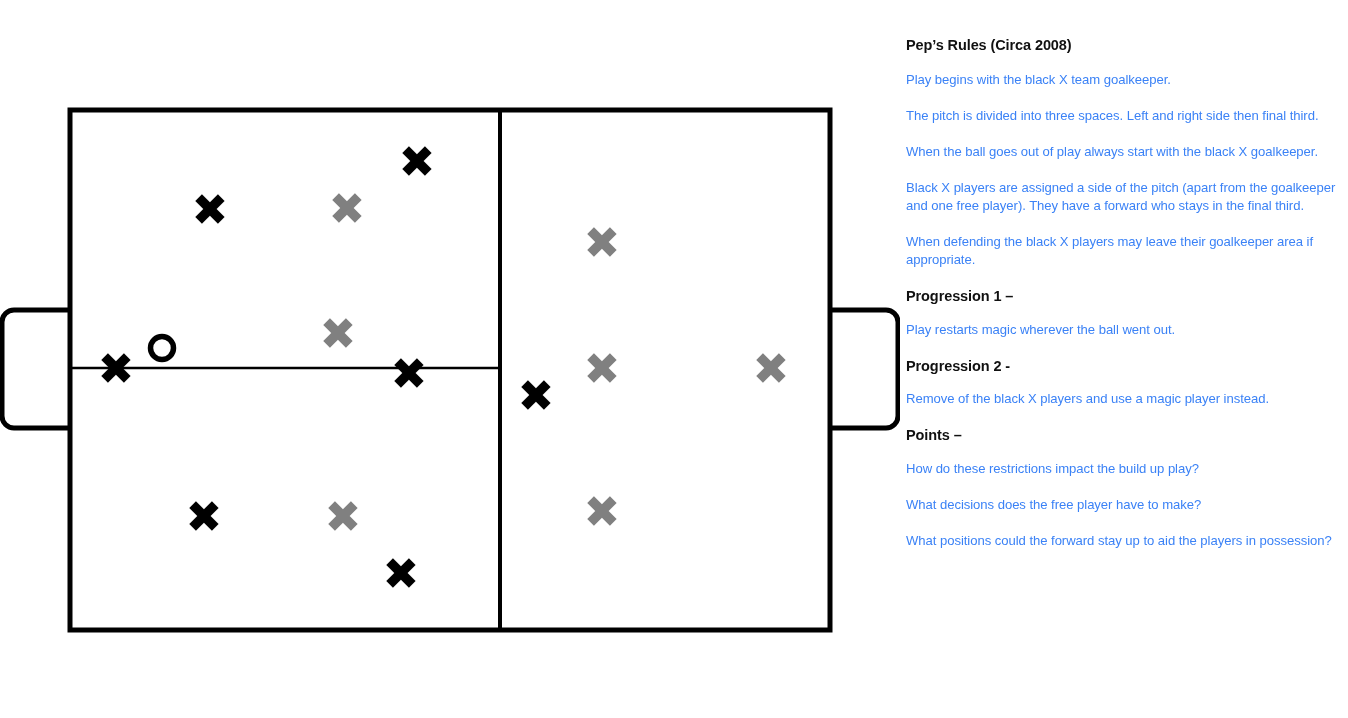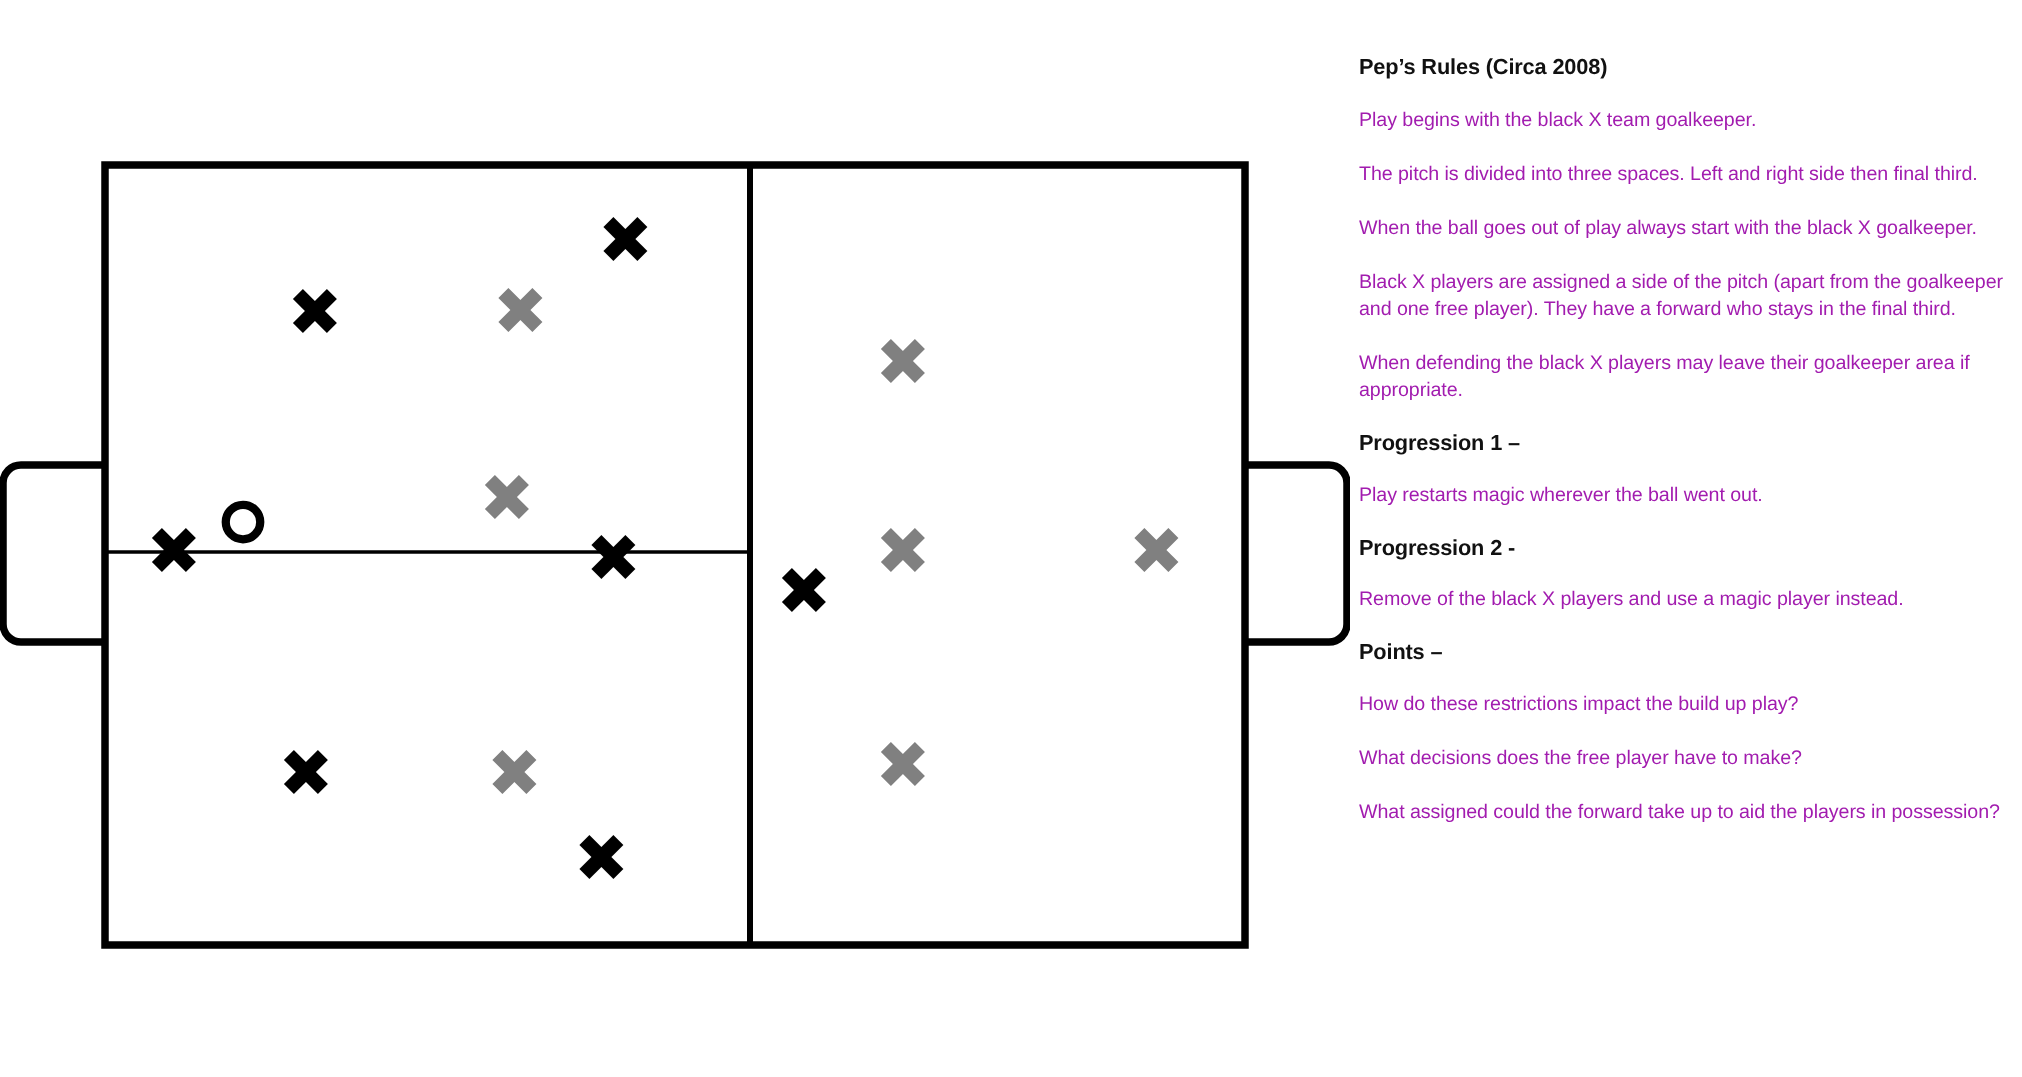--- a/index.html
+++ b/index.html
@@ -59,21 +59,21 @@
   }
   .rule-heading.sub {
     margin-top: 6px;
     margin-bottom: 15px;
   }
   .rule-para {
     font-size: 13.1px;
     font-weight: normal;
     line-height: 1.38;
     margin: 0 0 18px 0;
-    color: #a21caf;
+    color: #3b82f6;
     letter-spacing: -0.05px;
   }
 </style>
 </head>
 <body>
 
 <div id="pitch-figure">
   <svg id="pitch-svg" width="900" height="718" viewBox="0 0 900 718">
 
     <path id="left-goal-path" fill="none" stroke="#000000" stroke-width="5" d="M 70 310 L 14 310 A 12 12 0 0 0 2 322 L 2 416 A 12 12 0 0 0 14 428 L 70 428"></path>
@@ -115,15 +115,15 @@
       <p class="rule-para">When the ball goes out of play always start with the black X goalkeeper.</p>
       <p class="rule-para">Black X players are assigned a side of the pitch (apart from the goalkeeper and one free player). They have a forward who stays in the final third.</p>
       <p class="rule-para">When defending the black X players may leave their goalkeeper area if appropriate.</p>
       <h2 class="rule-heading sub">Progression 1 –</h2>
       <p class="rule-para">Play restarts magic wherever the ball went out.</p>
       <h2 class="rule-heading sub">Progression 2 -</h2>
       <p class="rule-para">Remove of the black X players and use a magic player instead.</p>
       <h2 class="rule-heading sub">Points –</h2>
       <p class="rule-para">How do these restrictions impact the build up play?</p>
       <p class="rule-para">What decisions does the free player have to make?</p>
-      <p class="rule-para">What assigned could the forward take up to aid the players in possession?</p>
+      <p class="rule-para">What positions could the forward stay up to aid the players in possession?</p>
     </div>
 </div>
 
 </body></html>

